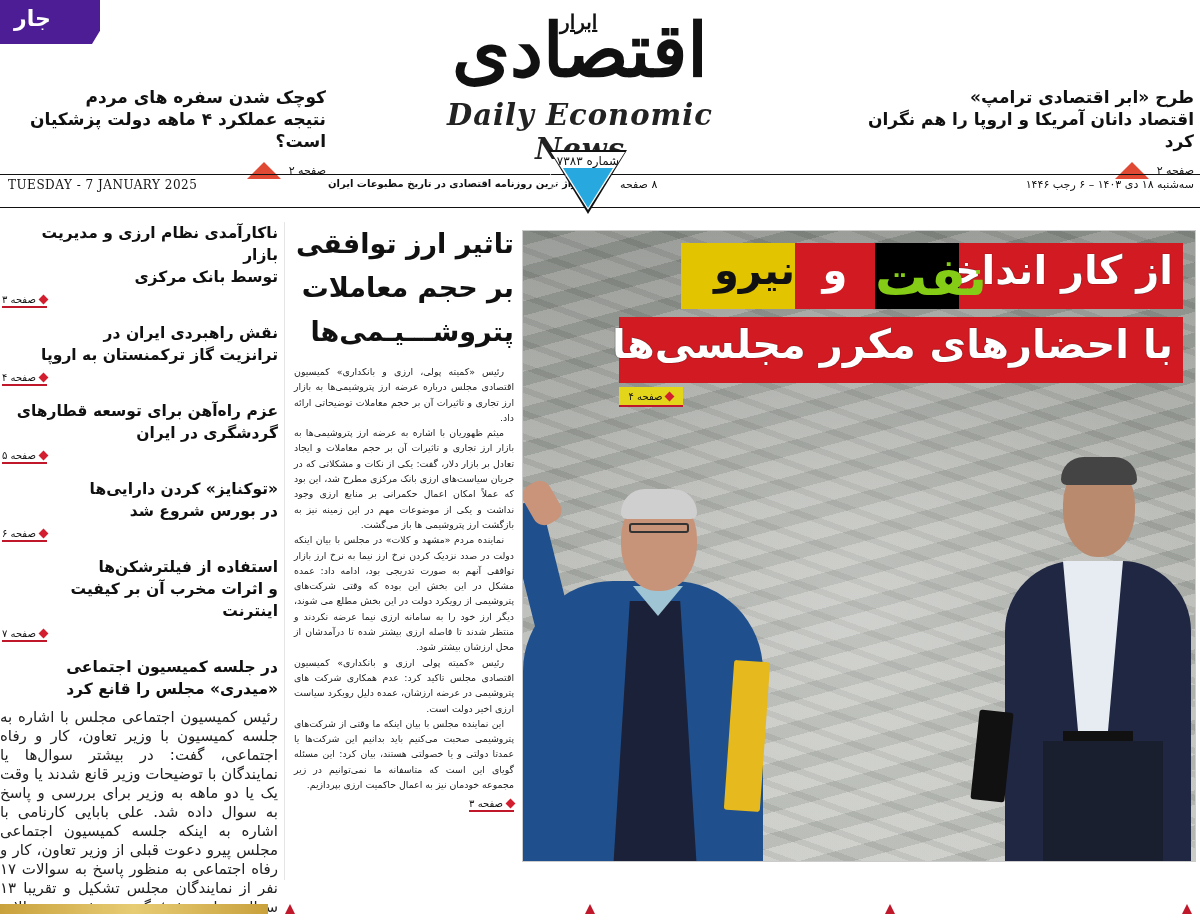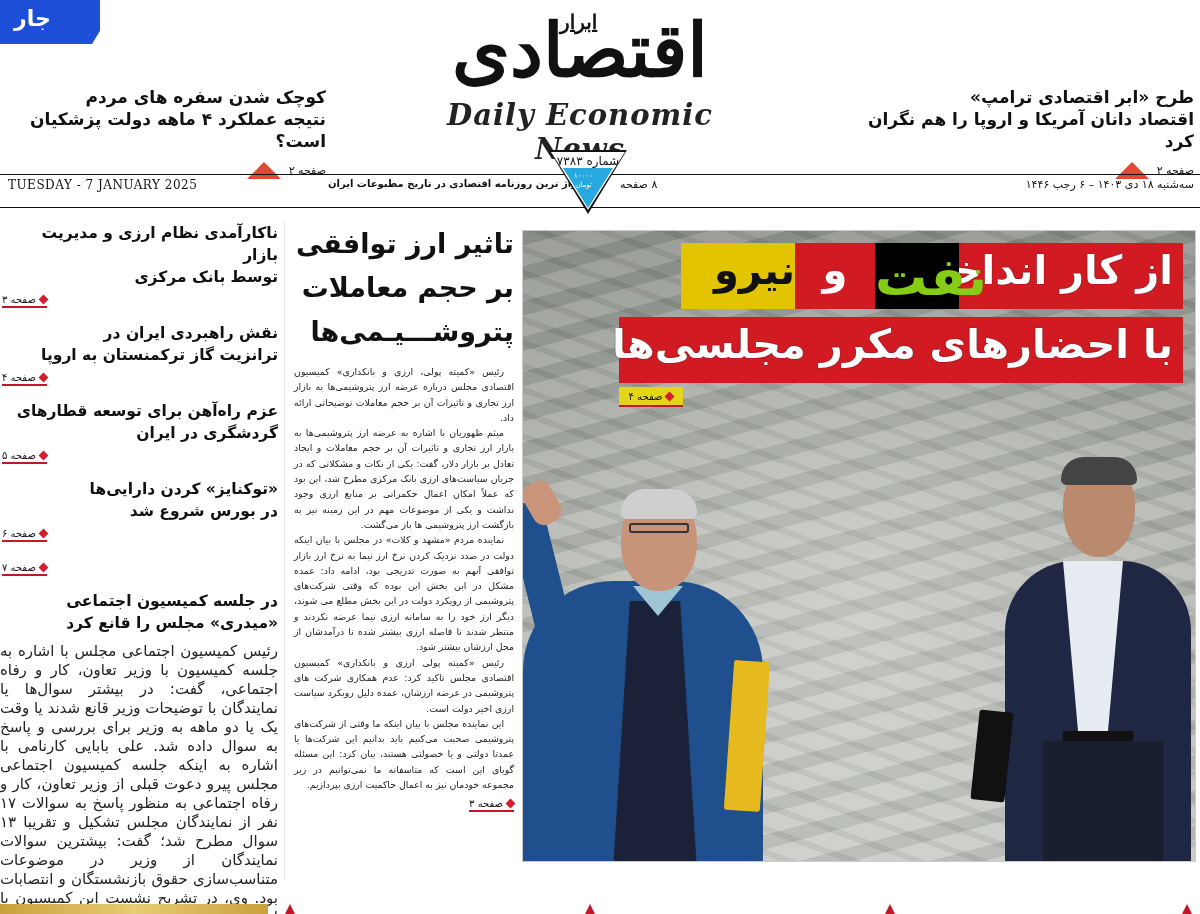--- a/index.html
+++ b/index.html
@@ -1,20 +1,20 @@
 <!DOCTYPE html>
 <html><head>
 <meta charset="utf-8">
 <style>
   * { box-sizing: border-box; margin: 0; padding: 0; }
   html, body { width: 1200px; height: 914px; overflow: hidden; background: #ffffff; }
   body { font-family: "DejaVu Sans", sans-serif; color: #111; position: relative; }
 
   
-  .jar-tag { position: absolute; left: 0; top: 0; width: 100px; height: 44px; background: #1d4ed8; clip-path: polygon(0 0,100% 0,100% 70%,92% 100%,0 100%); }
+  .jar-tag { position: absolute; left: 0; top: 0; width: 100px; height: 44px; background: #4c1d95; clip-path: polygon(0 0,100% 0,100% 70%,92% 100%,0 100%); }
   .jar-tag span { position: absolute; left: 14px; top: 6px; color: #fff; font-weight: bold; font-size: 22px; direction: rtl; }
 
   .logo { position: absolute; left: 410px; top: 2px; width: 340px; height: 140px; text-align: center; }
   .logo-fa { font-family: "DejaVu Serif", serif; font-size: 74px; font-weight: bold; line-height: 96px; direction: rtl; letter-spacing: -2px; }
   .logo-abrar { position: absolute; left: 150px; top: 8px; font-family: "DejaVu Serif", serif; font-size: 20px; font-weight: bold; direction: rtl; text-decoration: underline; }
   .logo-en { font-family: "DejaVu Serif", serif; font-size: 29px; font-style: italic; font-weight: bold; line-height: 34px; letter-spacing: 1px; color: #222; }
 
   .side-teaser { position: absolute; top: 78px; direction: rtl; margin-top: 8px; }
   .side-teaser h2 { font-size: 17px; font-weight: bold; line-height: 22px; }
   .side-teaser .pg { margin-top: 10px; display: flex; align-items: center; gap: 8px; font-size: 11px; }
@@ -26,21 +26,21 @@
   .date-en { position: absolute; left: 8px; top: 3px; font-family: "DejaVu Serif", serif; font-size: 12px; letter-spacing: 0.5px; }
   .date-fa { position: absolute; right: 6px; top: 3px; direction: rtl; }
   .motto { position: absolute; left: 328px; top: 3px; direction: rtl; font-weight: bold; font-size: 10px; }
   .pages { position: absolute; left: 620px; top: 3px; direction: rtl; }
 
   .issue-badge { position: absolute; left: 549px; top: 150px; width: 78px; height: 64px; }
   .issue-badge .outer { position: absolute; inset: 0; background: #111; clip-path: polygon(0 0,100% 0,50% 100%); }
   .issue-badge .inner { position: absolute; left: 2px; top: 2px; right: 2px; bottom: 4px; background: #fff; clip-path: polygon(0 0,100% 0,50% 100%); }
   .issue-badge .blue { position: absolute; left: 14px; top: 18px; width: 50px; height: 40px; background: #27a9df; clip-path: polygon(0 0,100% 0,50% 100%); }
   .issue-badge .num { position: absolute; left: 0; right: 0; top: 4px; text-align: center; font-size: 12px; direction: rtl; }
-  .issue-badge .price { position: absolute; left: 0; right: 9px; top: 22px; text-align: center; font-size: 7px; color: #fff; line-height: 9px; }
+  .issue-badge .price { position: absolute; left: 0; right: 9px; top: 22px; text-align: left; font-size: 7px; color: #fff; line-height: 9px; }
 
   
   .left-col { position: absolute; left: 0; top: 222px; width: 282px; direction: rtl; }
   .story { padding: 0 4px 0 0; margin-bottom: 14px; }
   .story h3 { font-size: 15.5px; font-weight: bold; line-height: 22px; margin-left: 12px; }
   .pg-link { display: inline-flex; align-items: center; gap: 4px; margin-top: 6px; font-size: 10px; border-bottom: 2px solid #c0172b; padding-bottom: 1px; direction: rtl; float: left; margin-left: 2px; }
   .pg-link .dia { width: 7px; height: 7px; background: #d21e2e; transform: rotate(45deg); }
   .story::after { content: ""; display: block; clear: both; }
   .body-text { font-size: 15px; line-height: 19px; text-align: justify; color: #222; margin-top: 8px; }
 
@@ -166,20 +166,21 @@
       </span>
   </div>
   <div class="story">
     <h3><span>«توکنایز» کردن دارایی‌ها</span><br><span>در بورس شروع شد</span></h3>
     <span class="pg-link">
         <span class="dia"></span>
         <span>صفحه ۶</span>
       </span>
   </div>
   <div class="story">
+    <h3><span>استفاده از فیلترشکن‌ها</span><br><span>و اثرات مخرب آن بر کیفیت اینترنت</span></h3>
     <span class="pg-link">
         <span class="dia"></span>
         <span>صفحه ۷</span>
       </span>
   </div>
   <div class="story">
     <h3><span>در جلسه کمیسیون اجتماعی</span><br><span>«میدری» مجلس را قانع کرد</span></h3>
     <p class="body-text">رئیس کمیسیون اجتماعی مجلس با اشاره به جلسه کمیسیون با وزیر تعاون، کار و رفاه اجتماعی، گفت: در بیشتر سوال‌ها یا نمایندگان با توضیحات وزیر قانع شدند یا وقت یک یا دو ماهه به وزیر برای بررسی و پاسخ به سوال داده شد. علی بابایی کارنامی با اشاره به اینکه جلسه کمیسیون اجتماعی مجلس پیرو دعوت قبلی از وزیر تعاون، کار و رفاه اجتماعی به منظور پاسخ به سوالات ۱۷ نفر از نمایندگان مجلس تشکیل و تقریبا ۱۳ سوال مطرح شد؛ گفت: بیشترین سوالات نمایندگان از وزیر در موضوعات متناسب‌سازی حقوق بازنشستگان و انتصابات بود. وی، در تشریح نشست این کمیسیون با احمد میدری، وزیر تعاون، کار و رفاه اجتماعی گفت...</p>
     <span class="pg-link">
         <span class="dia"></span>

